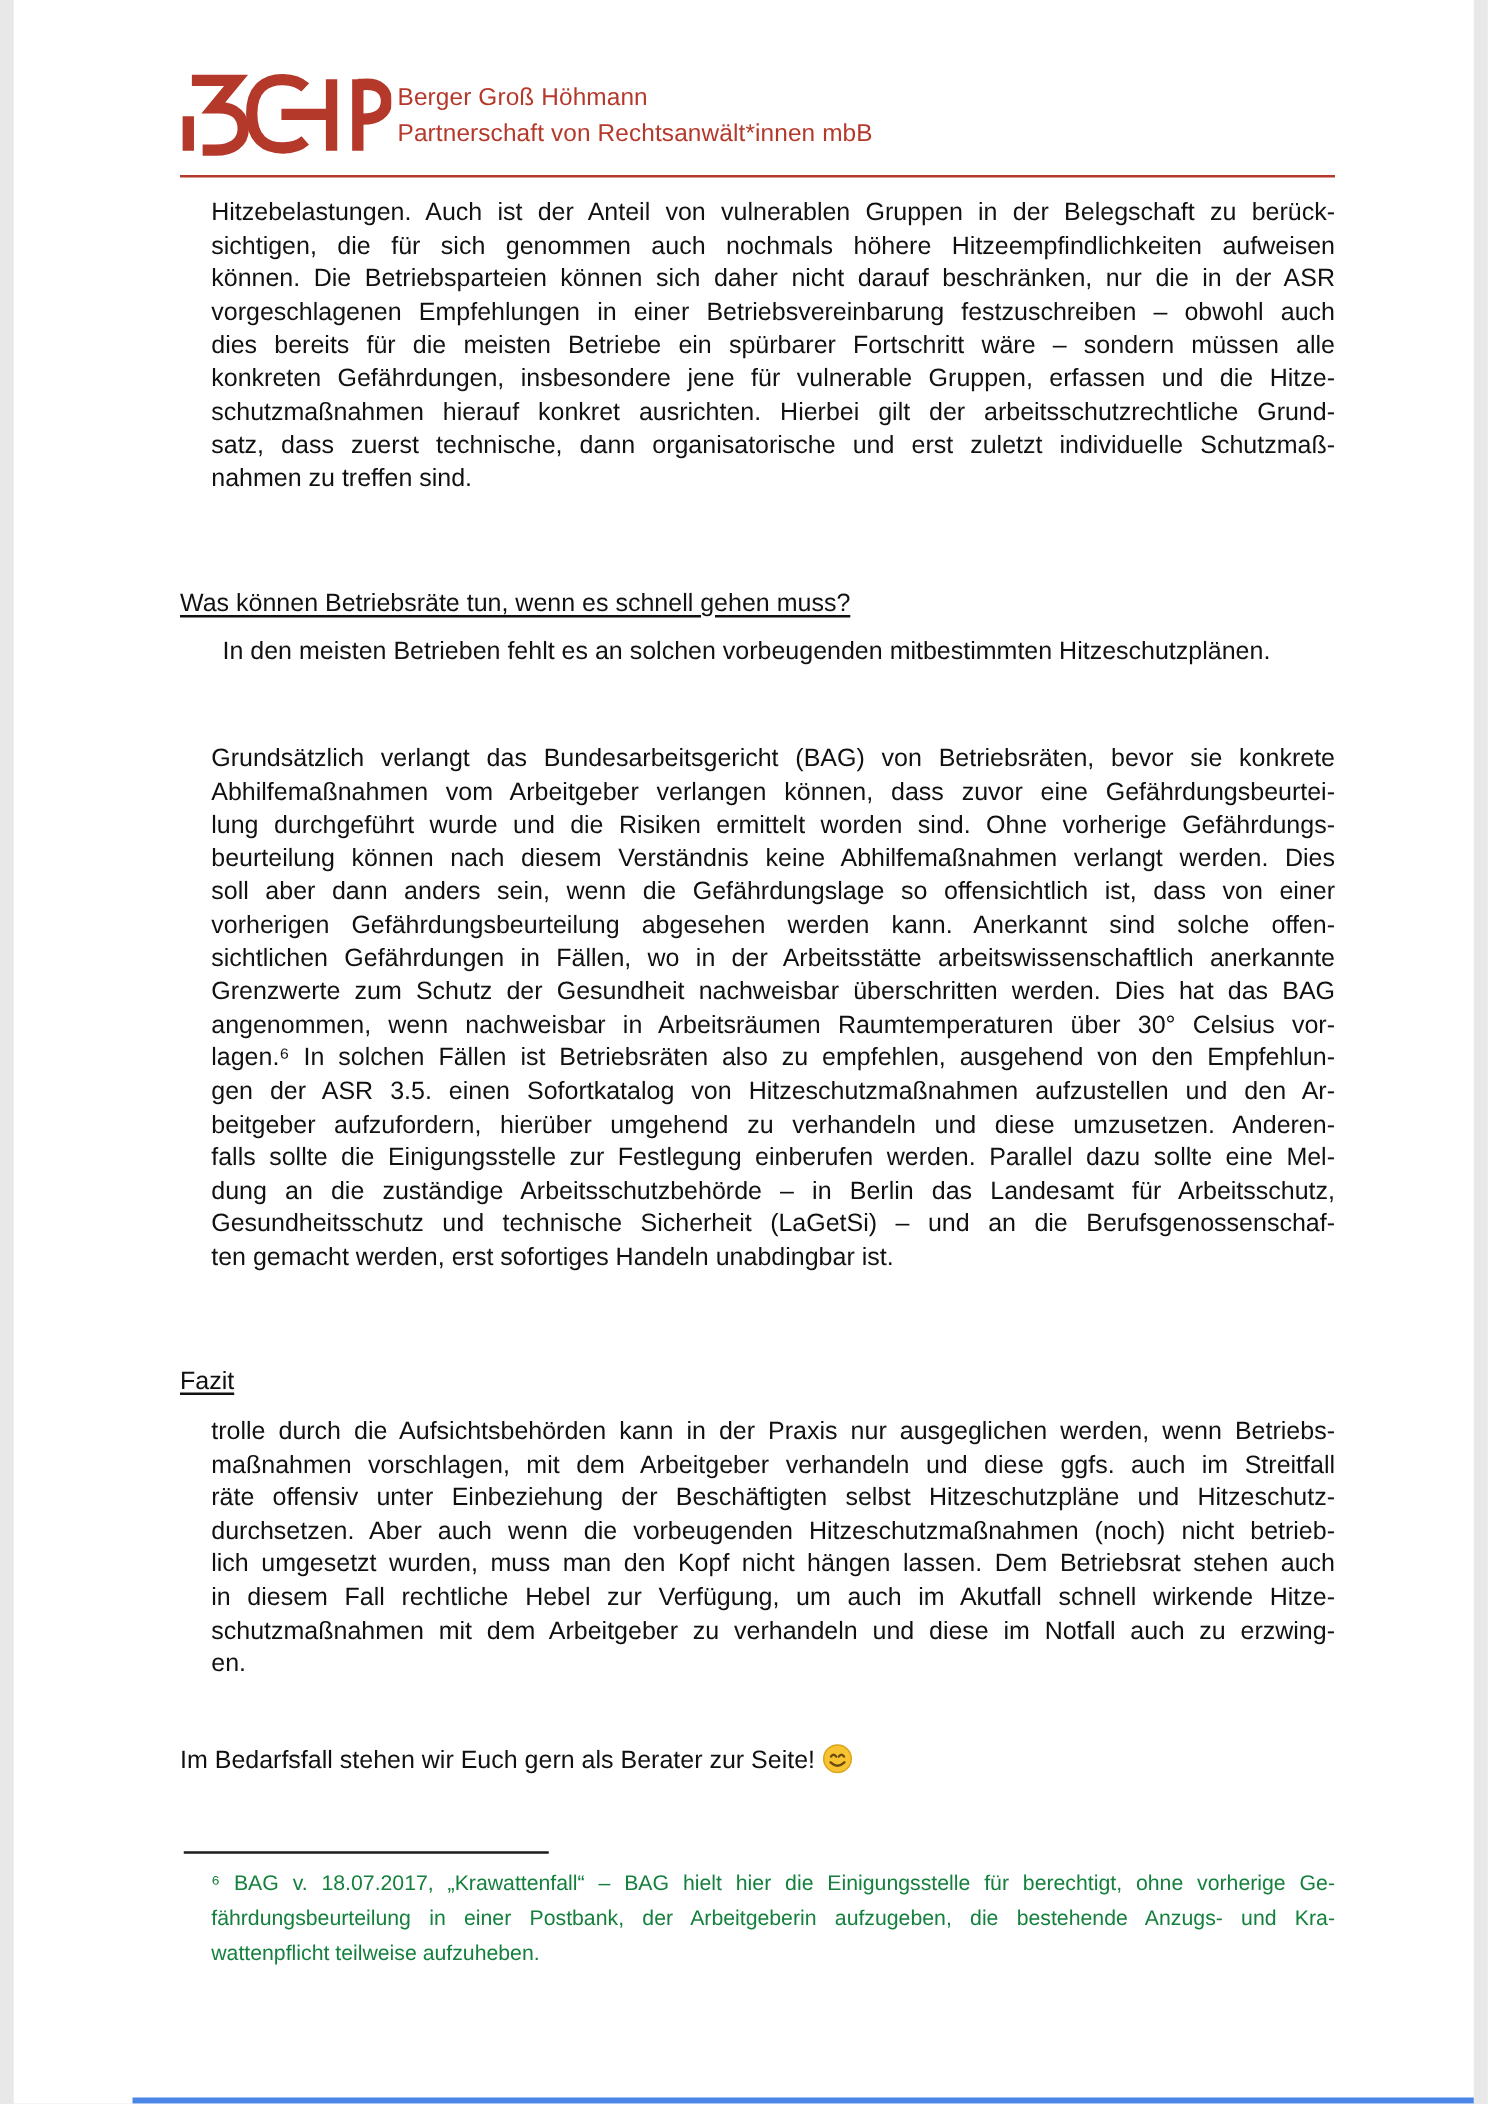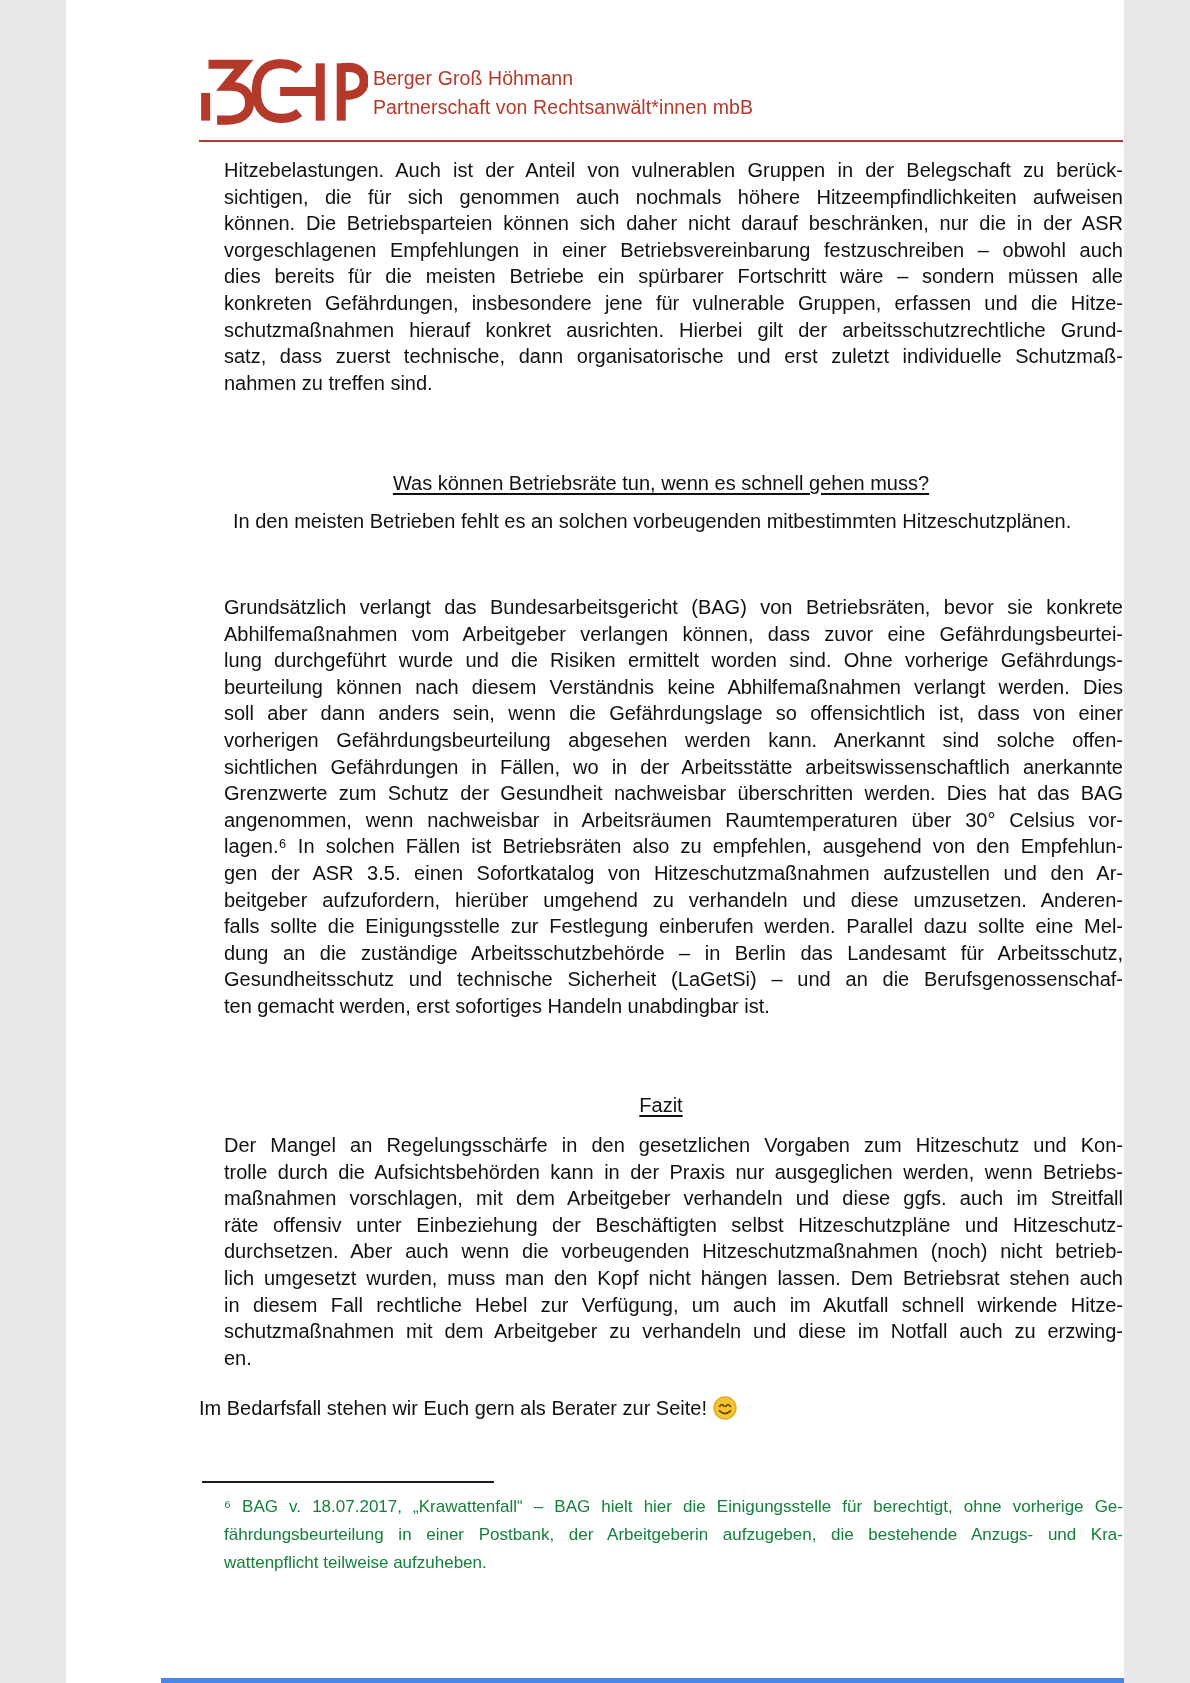--- a/index.html
+++ b/index.html
@@ -1,18 +1,18 @@
 <!DOCTYPE html>
 <html lang="de"><head>
 <meta charset="utf-8">
 <style>
   html,body { margin:0; padding:0; background:#e8e8e8; }
   .page {
     position:relative;
-    width:1058px; height:1683px;
+    width:1168px; height:1683px;
     margin:0 auto;
     background:#ffffff;
     font-family:"Liberation Sans","DejaVu Sans",sans-serif;
     color:#111111;
     overflow:hidden;
   }
 
   
   .logo { position:absolute; left:132px; top:55px; width:170px; height:72px; }
   .company {
@@ -31,21 +31,20 @@
   .block {
     position:absolute; left:133px; width:924px;
     font-size:20px; line-height:26.6px;
   }
   .jline { text-align:justify; text-align-last:justify;margin-left:25px; }
   .jlast { text-align-last:left; }
 
   .heading {
     text-decoration:underline;
     text-underline-offset:3px;
-    text-align:center;
   }
 
   #p1 { top:157px; }
   #h1 { top:470px; }
   #p2 { top:508px;margin-left:34px; }
   #p3 { top:594px; }
   #h2 { top:1092px; }
   #p4 { top:1132px; }
   #p5 { top:1395px; }
 
@@ -125,21 +124,20 @@
       <div class="jline">beitgeber aufzufordern, hierüber umgehend zu verhandeln und diese umzusetzen. Anderen-</div>
       <div class="jline">falls sollte die Einigungsstelle zur Festlegung einberufen werden. Parallel dazu sollte eine Mel-</div>
       <div class="jline">dung an die zuständige Arbeitsschutzbehörde – in Berlin das Landesamt für Arbeitsschutz,</div>
       <div class="jline">Gesundheitsschutz und technische Sicherheit (LaGetSi) – und an die Berufsgenossenschaf-</div>
       <div class="jline jlast">ten gemacht werden, erst sofortiges Handeln unabdingbar ist.</div>
     </div>
 
   <div class="block heading" id="h2">Fazit</div>
 
   <div class="block" id="p4">
-      <div class="jline">Der Mangel an Regelungsschärfe in den gesetzlichen Vorgaben zum Hitzeschutz und Kon-</div>
       <div class="jline">trolle durch die Aufsichtsbehörden kann in der Praxis nur ausgeglichen werden, wenn Betriebs-</div>
       <div class="jline">maßnahmen vorschlagen, mit dem Arbeitgeber verhandeln und diese ggfs. auch im Streitfall</div>
       <div class="jline">räte offensiv unter Einbeziehung der Beschäftigten selbst Hitzeschutzpläne und Hitzeschutz-</div>
       <div class="jline">durchsetzen. Aber auch wenn die vorbeugenden Hitzeschutzmaßnahmen (noch) nicht betrieb-</div>
       <div class="jline">lich umgesetzt wurden, muss man den Kopf nicht hängen lassen. Dem Betriebsrat stehen auch</div>
       <div class="jline">in diesem Fall rechtliche Hebel zur Verfügung, um auch im Akutfall schnell wirkende Hitze-</div>
       <div class="jline">schutzmaßnahmen mit dem Arbeitgeber zu verhandeln und diese im Notfall auch zu erzwing-</div>
       <div class="jline jlast">en.</div>
     </div>
 

